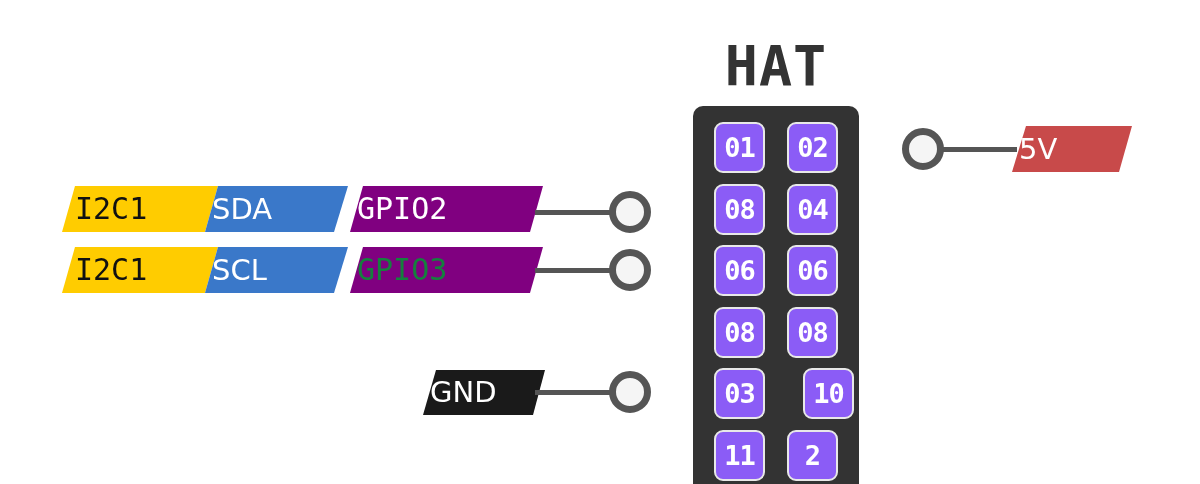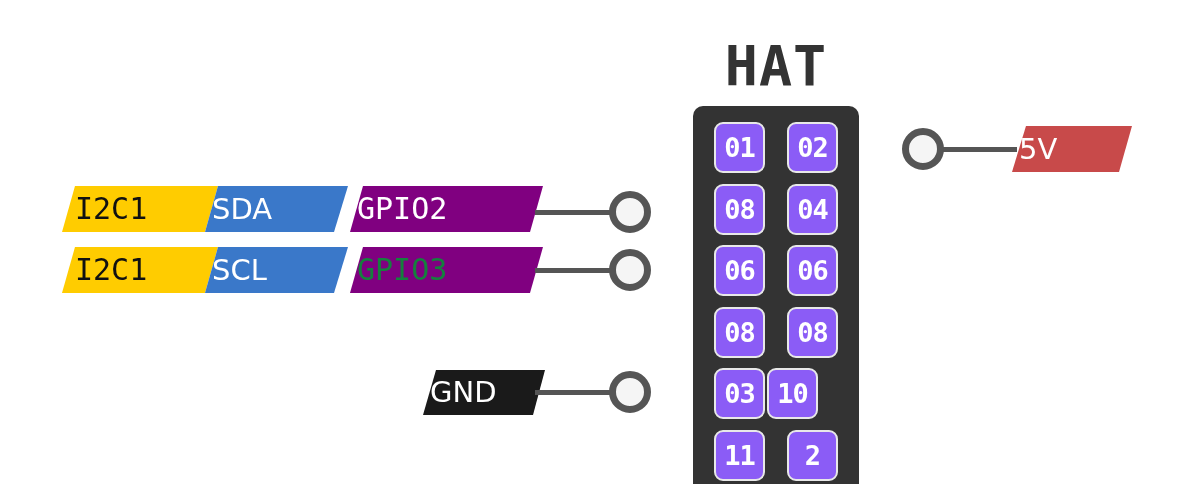--- a/index.html
+++ b/index.html
@@ -51,21 +51,21 @@
 
 <div class="abs pin" style="left:714px;top:122px">01</div>
 <div class="abs pin" style="left:787px;top:122px">02</div>
 <div class="abs pin" style="left:714px;top:184px">08</div>
 <div class="abs pin" style="left:787px;top:184px">04</div>
 <div class="abs pin" style="left:714px;top:245px">06</div>
 <div class="abs pin" style="left:787px;top:245px">06</div>
 <div class="abs pin" style="left:714px;top:307px">08</div>
 <div class="abs pin" style="left:787px;top:307px">08</div>
 <div class="abs pin" style="left:714px;top:368px">03</div>
-<div class="abs pin" style="left:767px;top:368px">10</div>
+<div class="abs pin" style="left:803px;top:368px">10</div>
 <div class="abs pin" style="left:714px;top:430px">11</div>
 <div class="abs pin" style="left:787px;top:430px">2</div>
 
 <svg class="abs" style="left:0;top:0" width="1200" height="484">
 
   <polygon points="75,186 218,186 205,232 62,232" fill="#ffcc00"></polygon>
   <polygon points="218,186 348,186 334,232 205,232" fill="#3a78c9"></polygon>
   <polygon points="363,186 543,186 530,232 350,232" fill="#800080"></polygon>
 
   <polygon points="75,247 218,247 205,293 62,293" fill="#ffcc00"></polygon>

